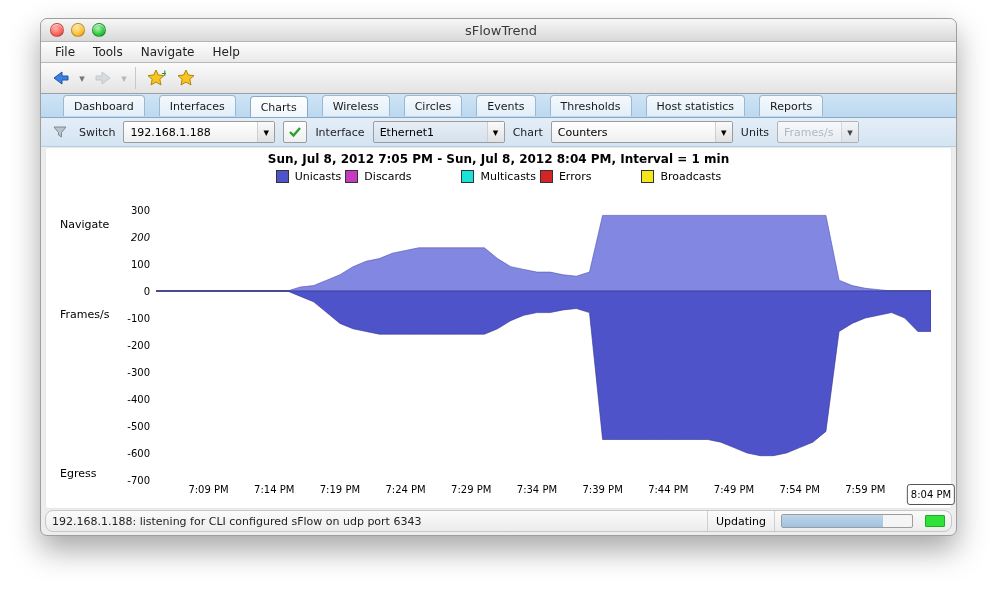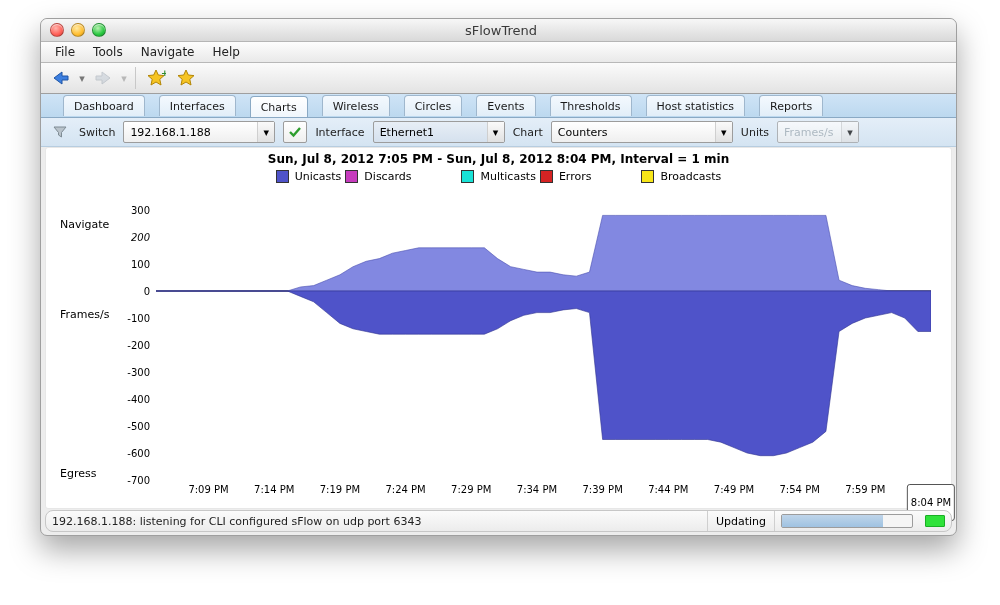--- a/index.html
+++ b/index.html
@@ -42,21 +42,21 @@
   .legend{display:flex;justify-content:center;gap:50px;margin-top:4px;font-size:11px}
   .legend .col{display:flex;flex-direction:row;gap:4px}
   .legend .item{display:flex;align-items:center;gap:6px}
   .swatch{width:11px;height:11px;border:1px solid #333}
   .plot{position:absolute;left:110px;right:20px;top:62px;bottom:28px}
   .ylabels{position:absolute;left:110px;top:62px;bottom:28px;width:30px}
   .ylabels span{position:absolute;right:100%;transform:translateY(-50%);padding-right:6px;font-size:10px;color:#000}
   .sidelabel{position:absolute;left:14px;font-size:11px;color:#000}
   .xlabels{position:absolute;left:110px;right:20px;bottom:8px;height:16px}
   .xlabels span{position:absolute;transform:translateX(-50%);font-size:10px;color:#000;white-space:nowrap}
-  .xlabels span.boxed{border:1px solid #555;border-radius:3px;padding:12px 3px;background:#fff}
+  .xlabels span.boxed{border:1px solid #555;border-radius:3px;padding:4px 3px;background:#fff}
   
   .statusbar{position:absolute;left:4px;right:4px;bottom:3px;height:20px;border:1px solid #c7c7c7;background:linear-gradient(#fbfbfb,#ececec);display:flex;align-items:center;font-size:11px;border-radius:8px}
   .statusbar .msg{flex:1;padding:0 6px;color:#222;border-right:1px solid #cfcfcf;height:100%;display:flex;align-items:center}
   .statusbar .lab{padding:0 8px;border-right:1px solid #cfcfcf;height:100%;display:flex;align-items:center}
   .progress{width:130px;height:12px;margin:0 6px;border:1px solid #9c9c9c;background:#f5f5f5;border-radius:2px;position:relative}
   .progress .fill{position:absolute;left:0;top:0;bottom:0;background:linear-gradient(#bfd5ea,#9fc2e1)}
   .led{width:18px;height:10px;background:#2fe23a;border:1px solid #1aae25;margin:0 6px;border-radius:1px}
 </style>
 </head>
 <body>

